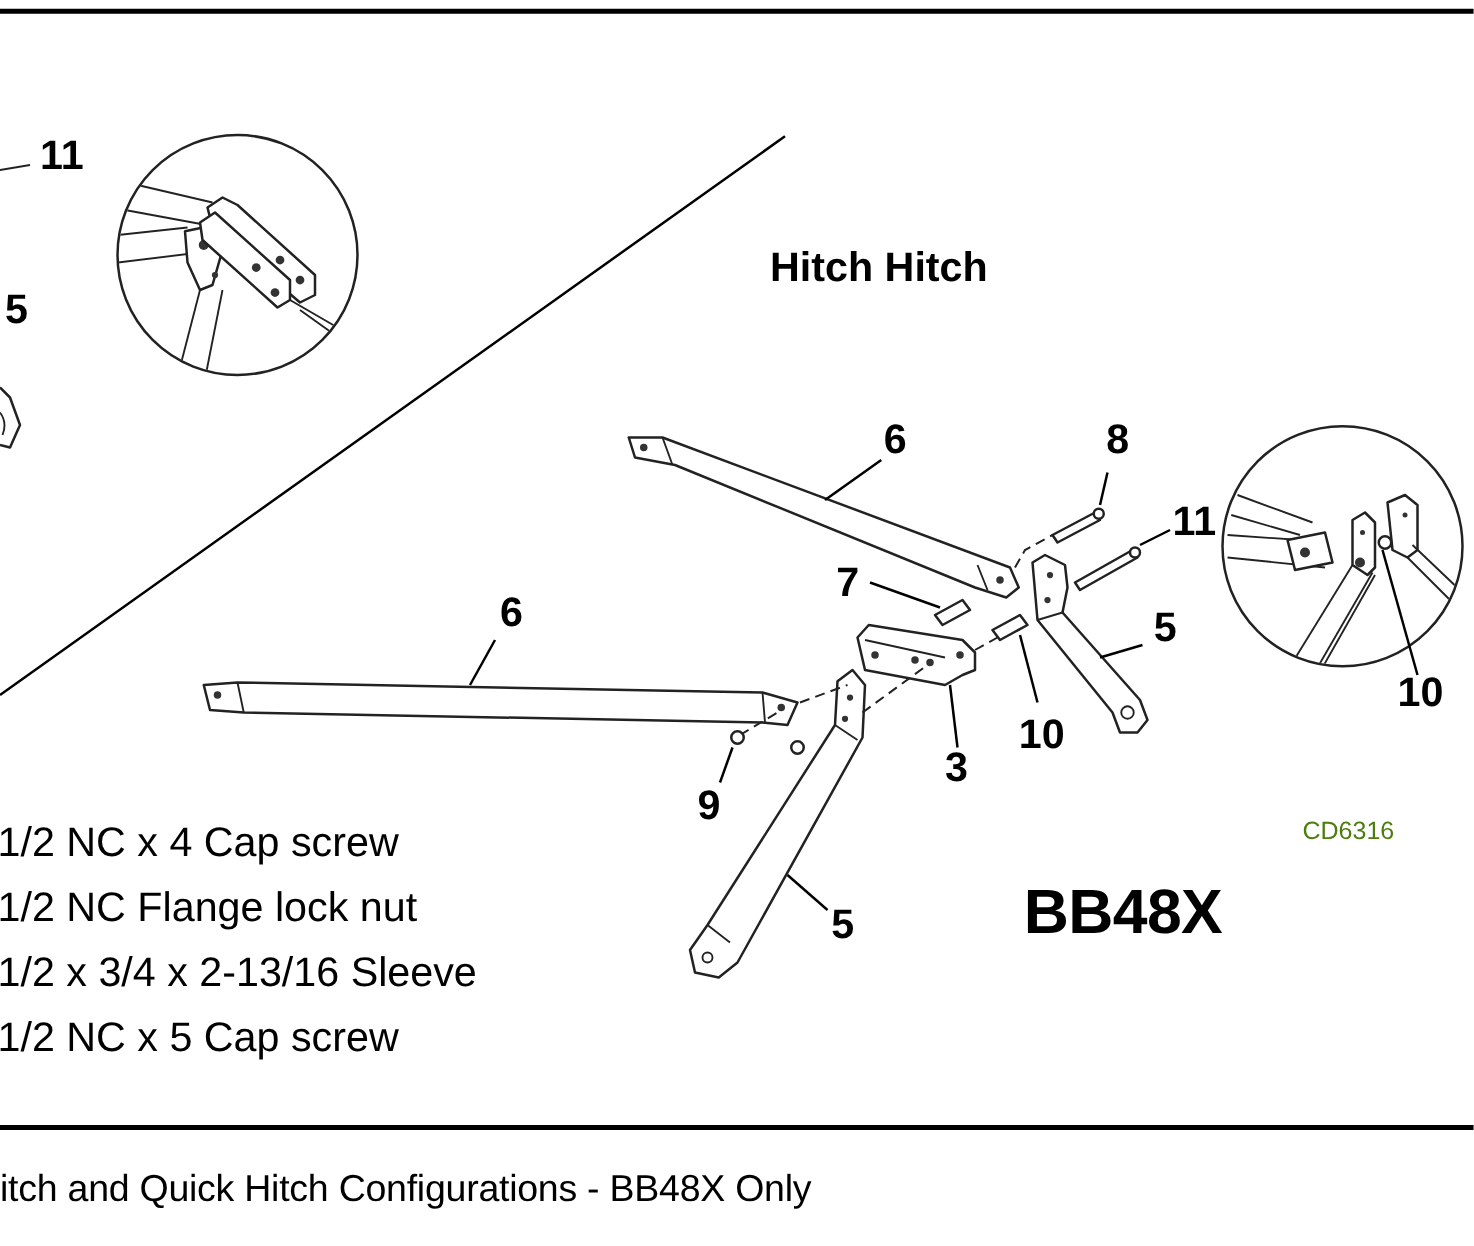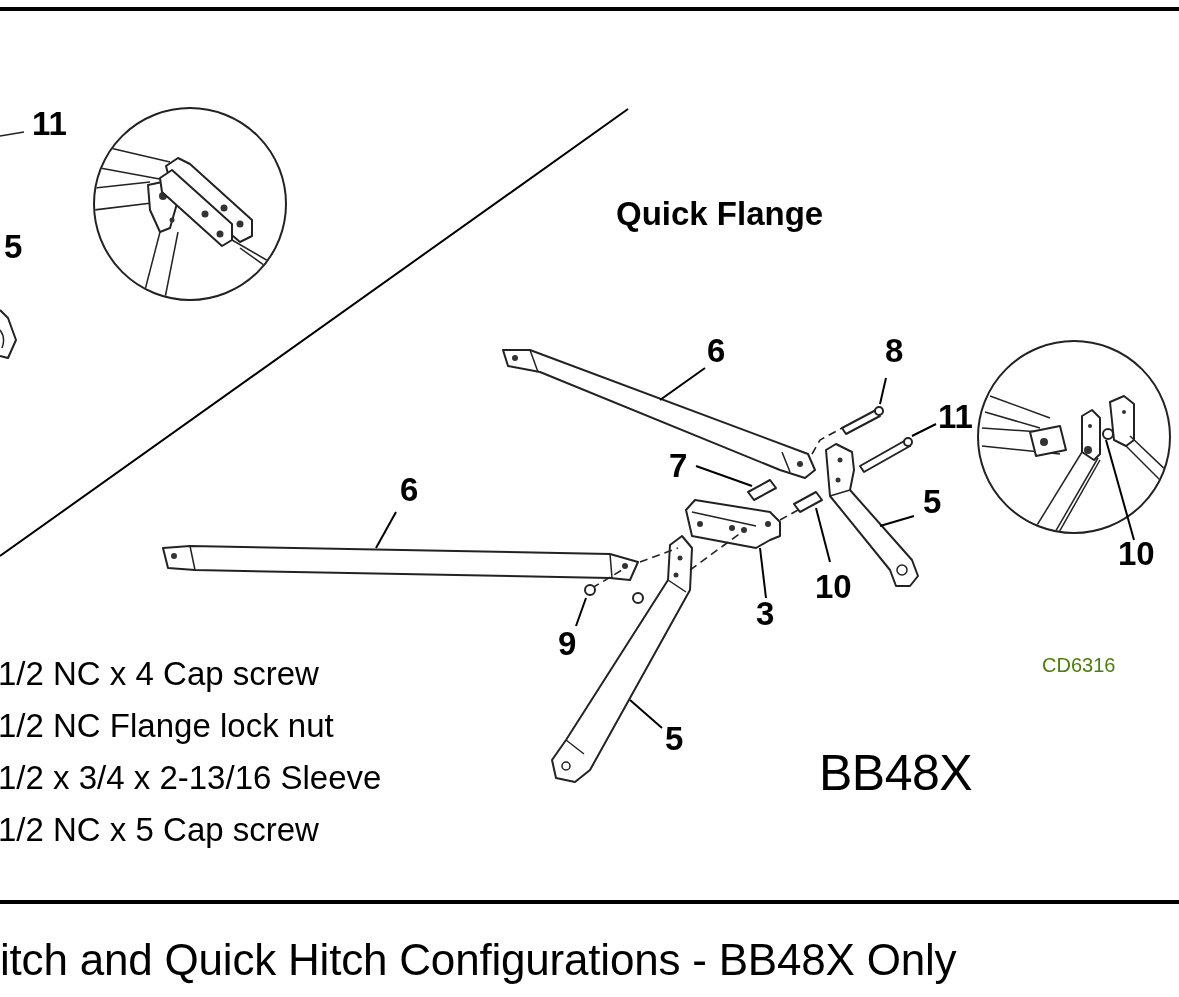--- a/index.html
+++ b/index.html
@@ -2,25 +2,25 @@
 <html><head>
 <meta charset="utf-8">
 <style>
   html, body { margin: 0; padding: 0; background: #ffffff; }
   body { width: 1179px; height: 997px; position: relative; overflow: hidden;
          font-family: "Liberation Sans", sans-serif; color: #000; }
   .rule { position: absolute; left: 0; width: 1179px; background: #000; }
   .rule.top { top: 7px; height: 4px; }
   .rule.bottom { top: 900px; height: 4px; }
   svg.diagram { position: absolute; left: 0; top: 0; }
-  .cap { position: absolute; font-size: 44px; left: 0; top: 935px; white-space: nowrap; letter-spacing: -0.2px; }
+  .cap { position: absolute; font-size: 30px; left: 0; top: 935px; white-space: nowrap; letter-spacing: -0.2px; }
   .parts { position: absolute; left: -2px; top: 648px; font-size: 33px; line-height: 52px; }
   .parts div { white-space: nowrap; }
   .heading { position: absolute; left: 616px; top: 192px; font-size: 33px; font-weight: bold; line-height: 44px; }
-  .model { position: absolute; left: 819px; top: 744px; font-size: 50px; font-weight: normal; letter-spacing: -0.5px; }
+  .model { position: absolute; left: 819px; top: 700px; font-size: 50px; font-weight: bold; letter-spacing: -0.5px; }
   .code { position: absolute; left: 1042px; top: 654px; font-size: 20px; color: #4d7c0f; }
   .callout { position: absolute; font-size: 33px; line-height: 33px; font-weight: bold; }
   svg .ln { stroke: #000; stroke-width: 2; fill: none; }
   svg .part { stroke: #222; stroke-width: 2; fill: #fff; stroke-linejoin: round; }
   svg .thin { stroke: #222; stroke-width: 1.5; fill: none; }
   svg .dash { stroke: #222; stroke-width: 1.6; fill: none; stroke-dasharray: 8 5; }
   svg .hole { fill: #333; stroke: none; }
 </style>
 </head>
 <body>
@@ -180,21 +180,21 @@
 <div class="callout" style="left:669px;top:449px;">7</div>
 <div class="callout" style="left:400px;top:473px;">6</div>
 <div class="callout" style="left:923px;top:485px;">5</div>
 <div class="callout" style="left:815px;top:570px;">10</div>
 <div class="callout" style="left:1118px;top:537px;">10</div>
 <div class="callout" style="left:756px;top:597px;">3</div>
 <div class="callout" style="left:558px;top:627px;">9</div>
 <div class="callout" style="left:665px;top:722px;">5</div>
 
 <div class="heading">
-  <div>Quick Flange</div>
+  <div>Hitch Hitch</div>
 </div>
 
 <div class="parts">
   <div>1/2 NC x 4 Cap screw</div>
   <div>1/2 NC Flange lock nut</div>
   <div>1/2 x 3/4 x 2-13/16 Sleeve</div>
   <div>1/2 NC x 5 Cap screw</div>
 </div>
 
 <div class="code">CD6316</div>

